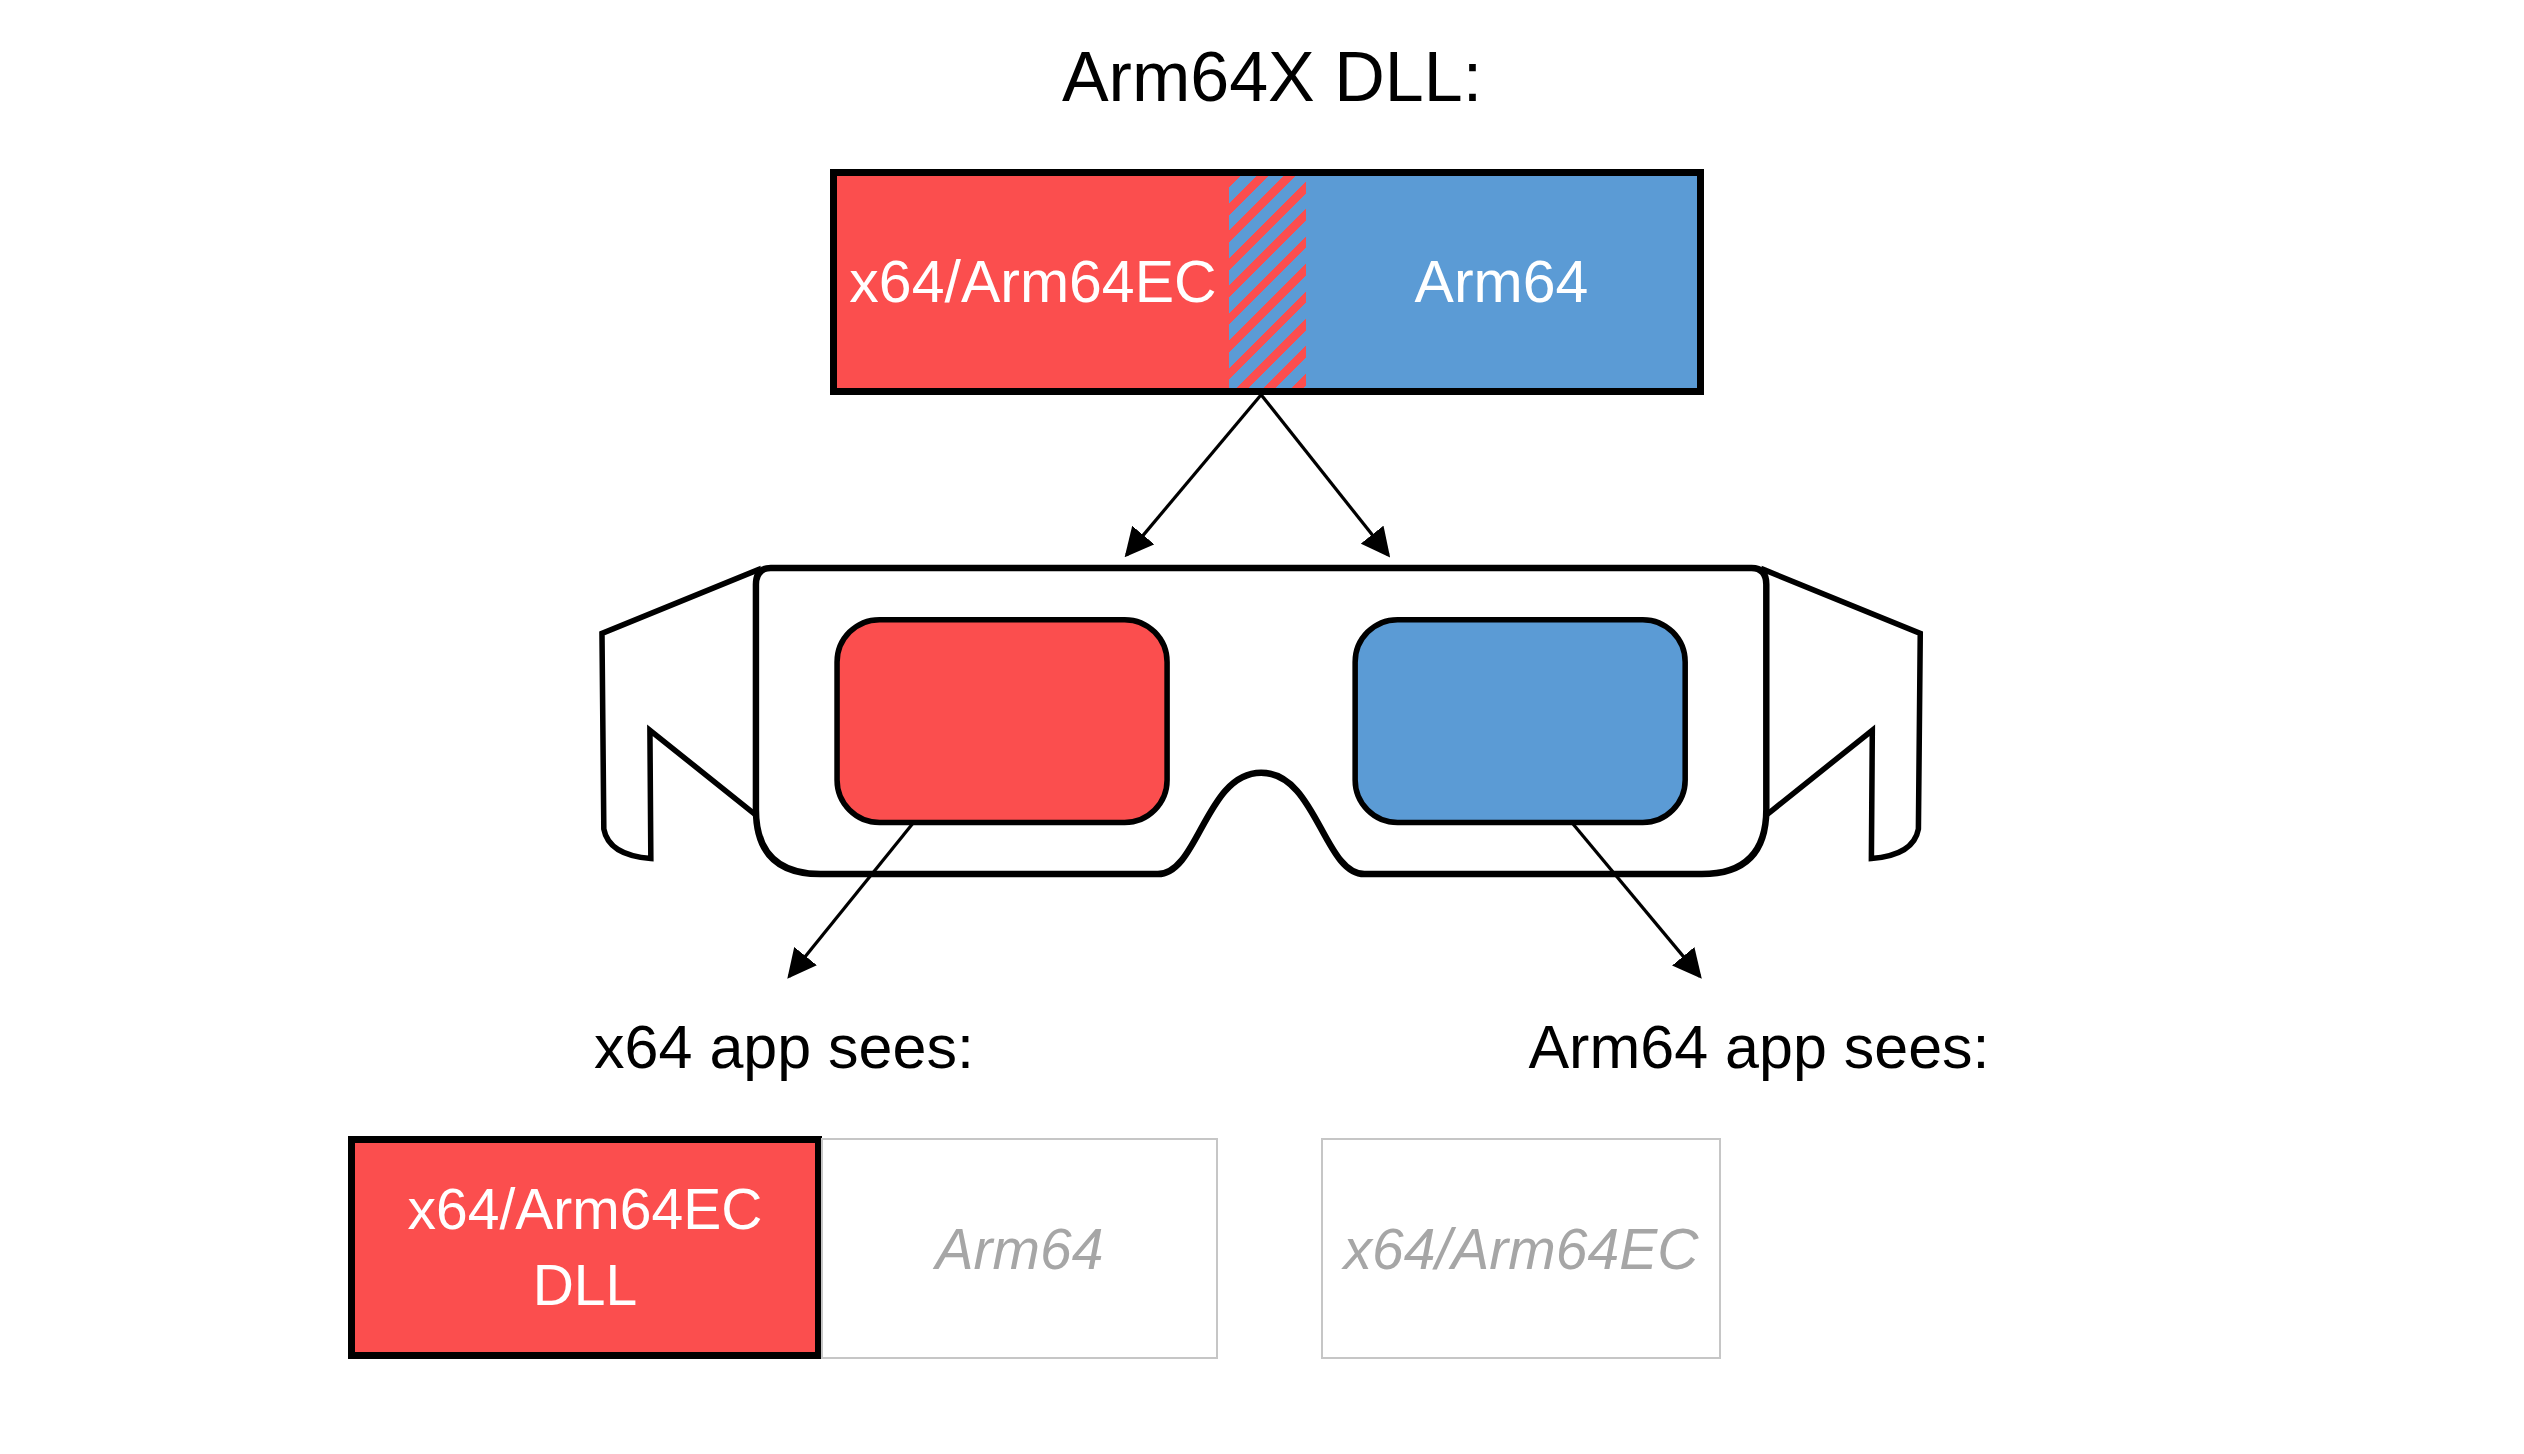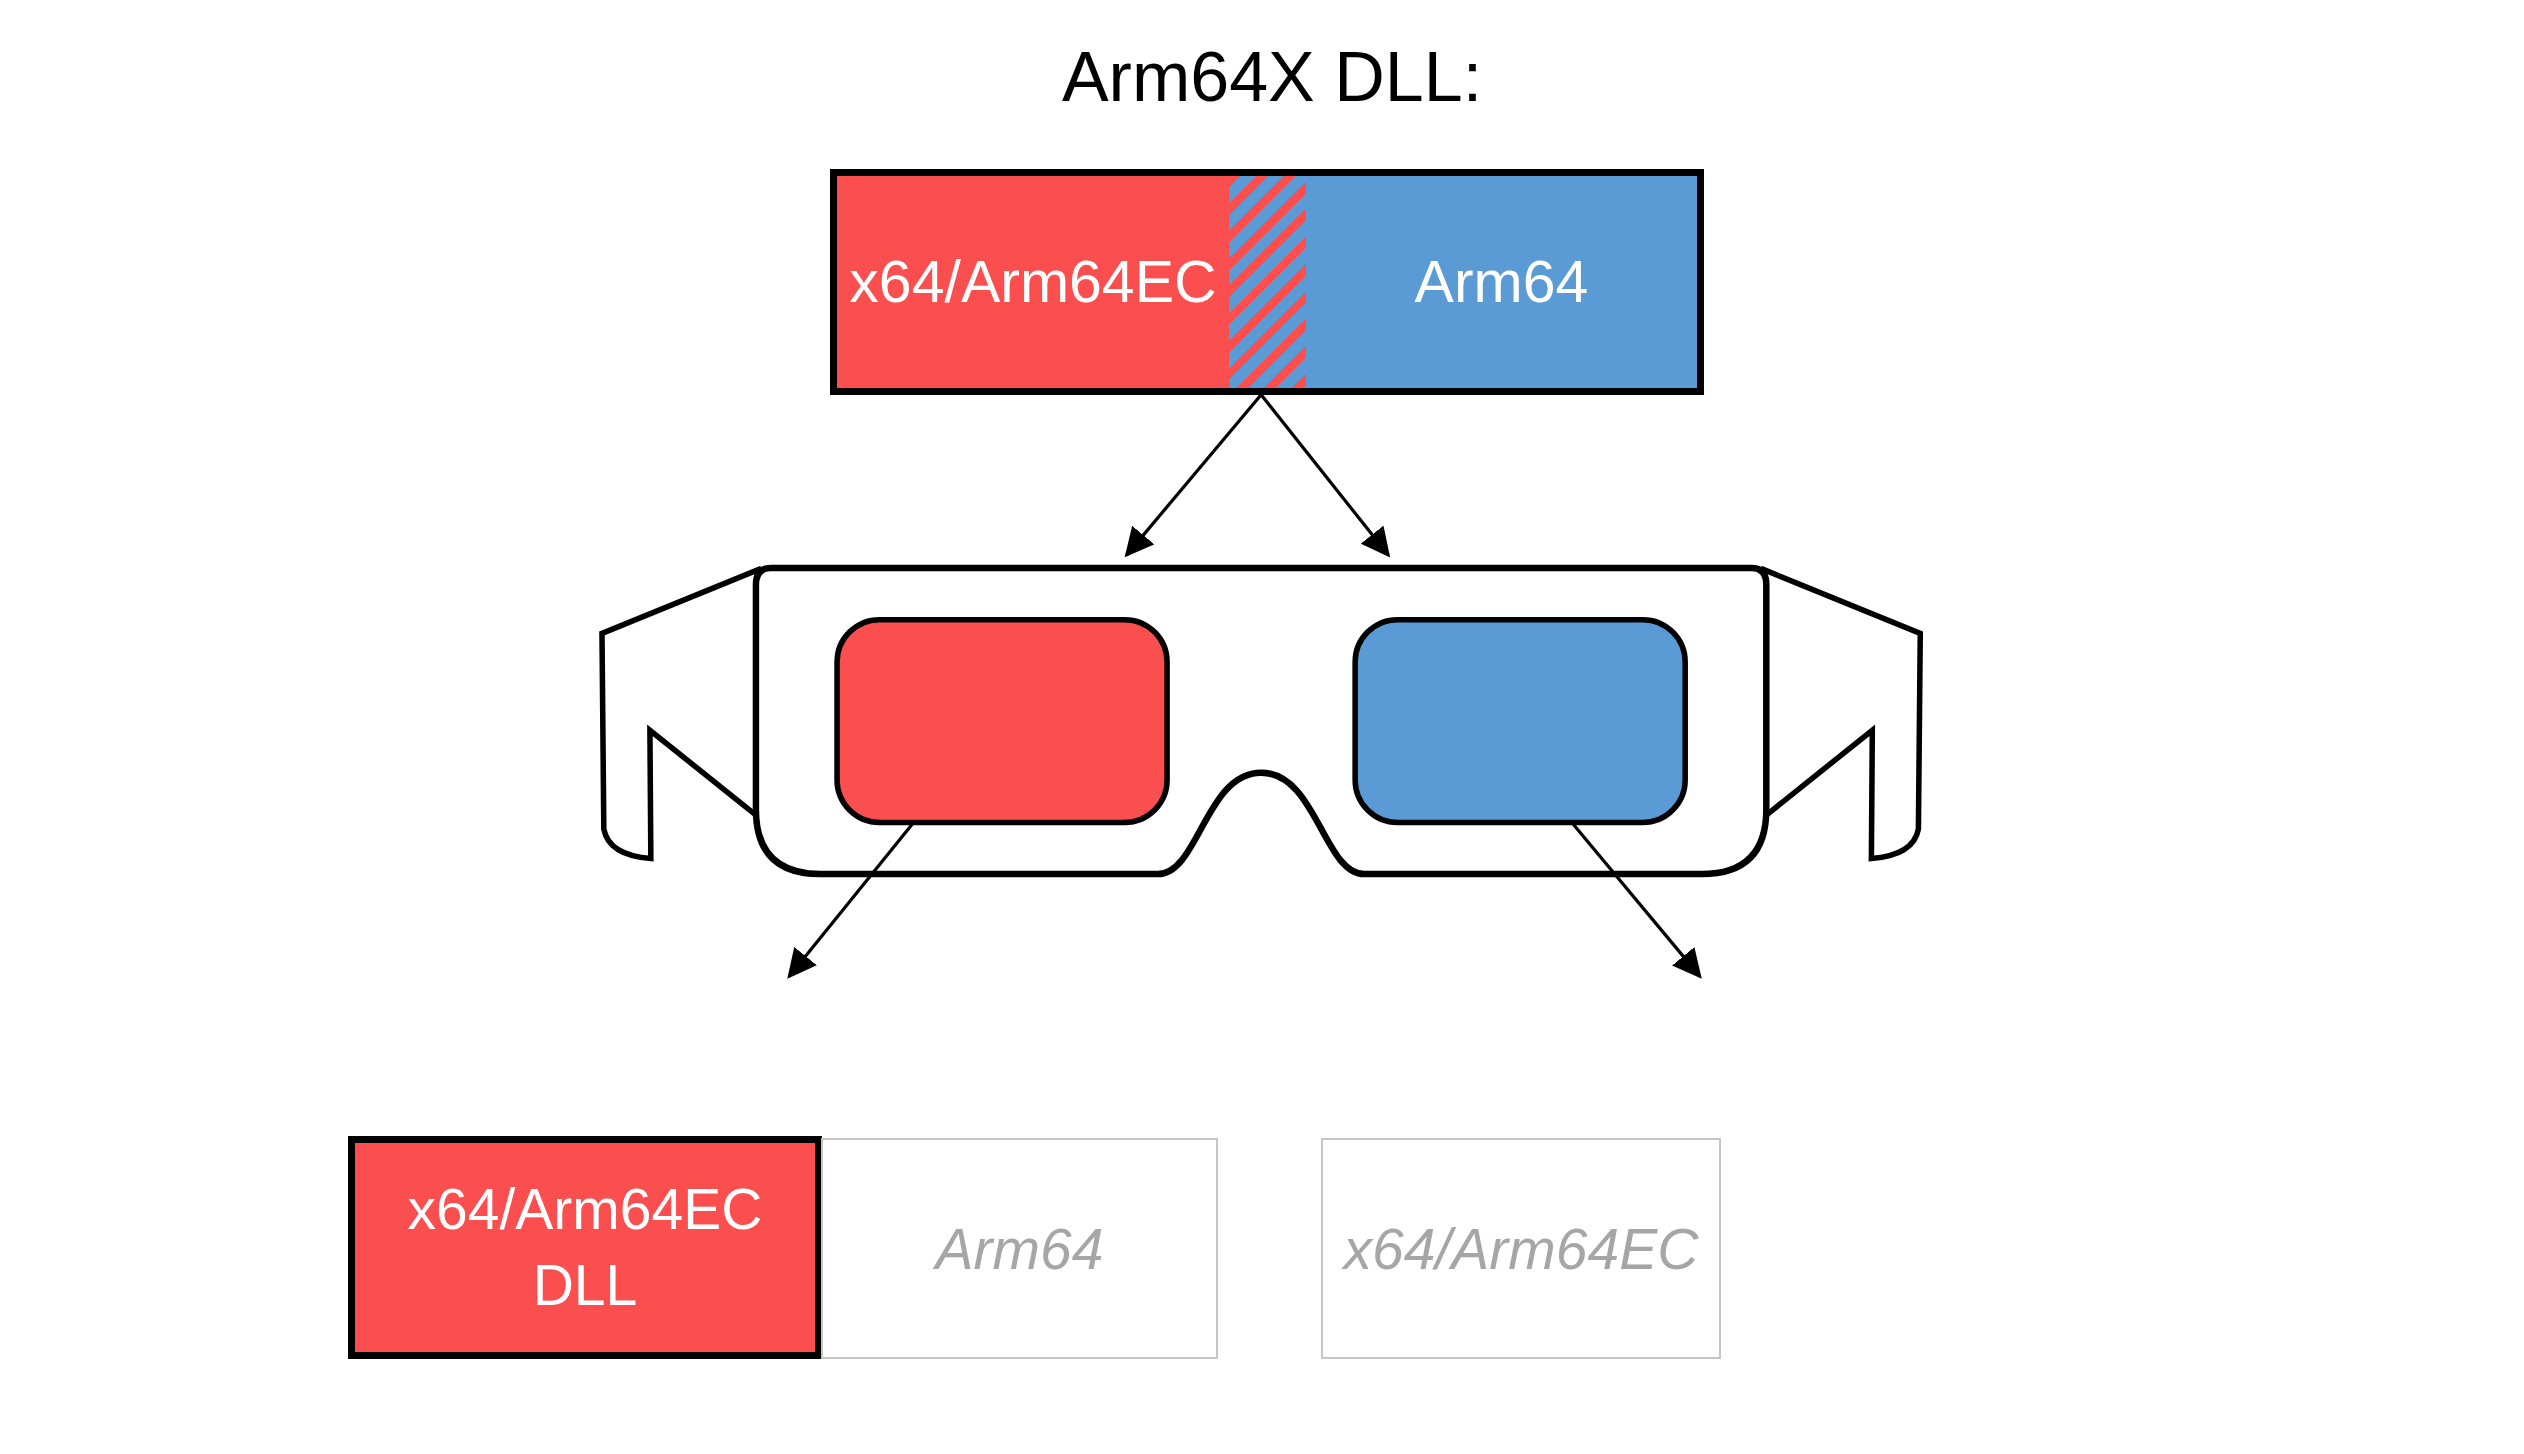--- a/index.html
+++ b/index.html
@@ -121,28 +121,30 @@
              L 820 634
              Q 820 616 836 616 Z" fill="#ffffff" stroke="#000000" stroke-width="7"></path>
 
     <rect x="908" y="672" width="358" height="220" rx="46" ry="46" fill="#FB4E4E" stroke="#000000" stroke-width="6"></rect>
     <rect x="1470" y="672" width="358" height="220" rx="46" ry="46" fill="#5B9BD5" stroke="#000000" stroke-width="6"></rect>
 
     <line x1="991" y1="892" x2="856" y2="1059" stroke="#000000" stroke-width="3.5" marker-end="url(#arrowhead)"></line>
     <line x1="1705" y1="892" x2="1844" y2="1059" stroke="#000000" stroke-width="3.5" marker-end="url(#arrowhead)"></line>
   </svg>
 
+  <div class="abs section-title" style="left:784px; top:1012px;">x64 app sees:</div>
 
   <div class="abs box box-red">
     <span>x64/Arm64EC</span>
     <span>DLL</span>
   </div>
   <div class="abs box box-ghost box-ghost-left">
     <span>Arm64</span>
   </div>
 
+  <div class="abs section-title" style="left:1759px; top:1012px;">Arm64 app sees:</div>
 
   <div class="abs box box-ghost box-ghost-right">
     <span>x64/Arm64EC</span>
   </div>
 
 </div>
 
 
 </body></html>

